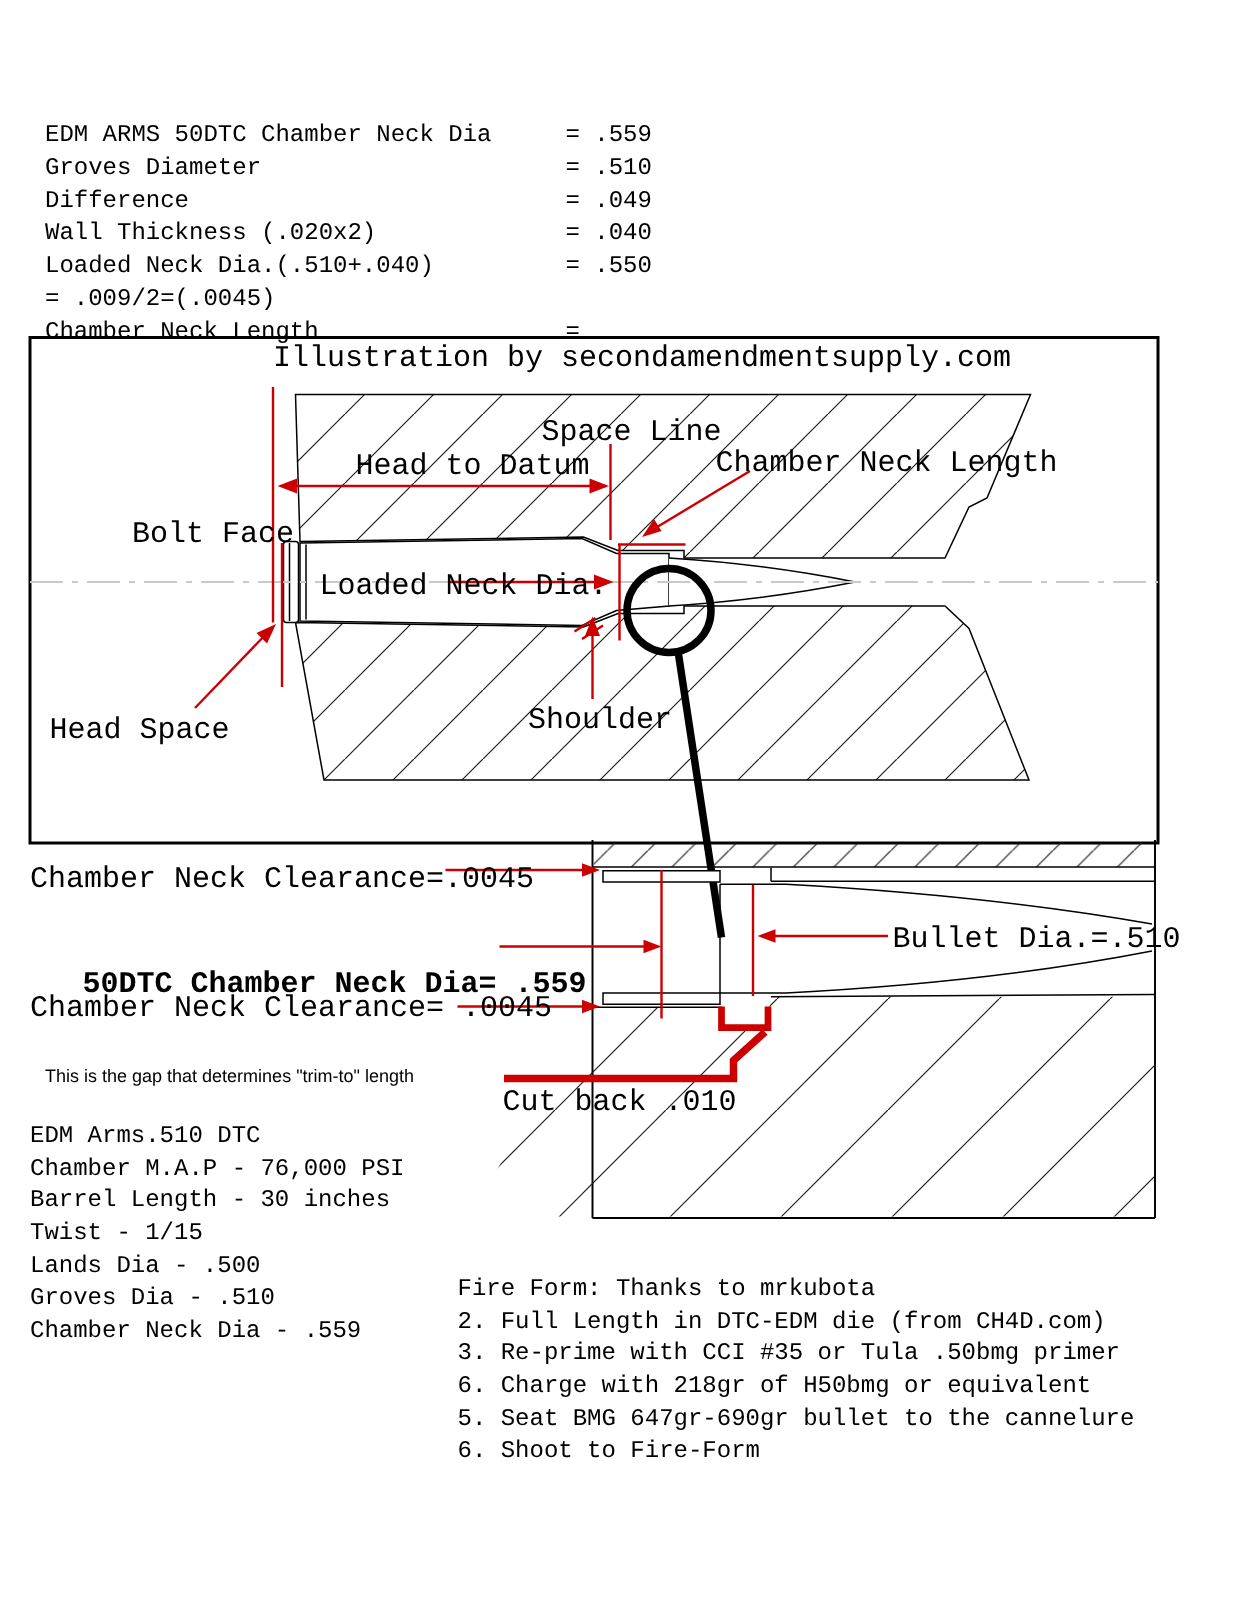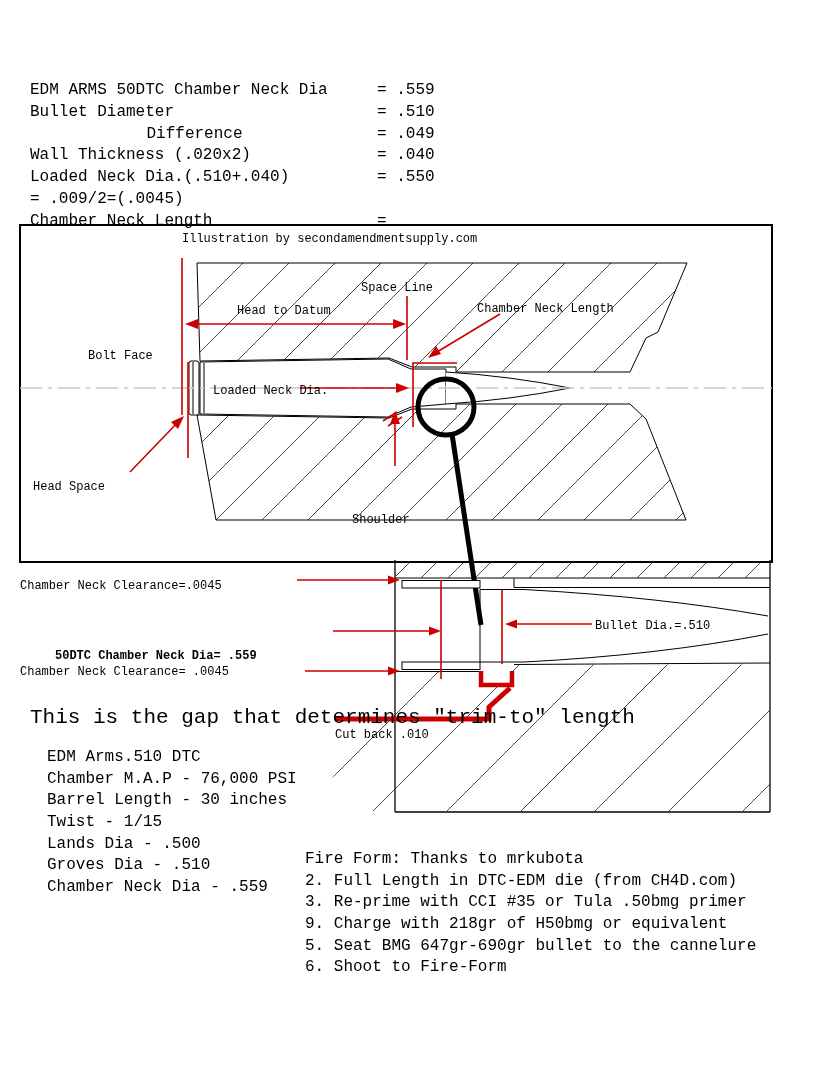--- a/index.html
+++ b/index.html
@@ -1,27 +1,27 @@
 <!DOCTYPE html>
 <html><head>
 <meta charset="utf-8">
 <style>
   html,body{margin:0;padding:0;background:#ffffff;}
   body{width:825px;height:1067px;position:relative;overflow:hidden;
        font-family:"Liberation Mono","DejaVu Sans Mono",monospace;color:#000;}
   svg{position:absolute;left:0;top:0;}
-  .lbl{position:absolute;font-size:12px;line-height:19px;white-space:pre;color:#000;}
-  .serif{font-family:Liberation Mono, monospace;font-size:21px;}
+  .lbl{position:absolute;font-size:20px;line-height:19px;white-space:pre;color:#000;}
+  .serif{font-family:Liberation Sans, sans-serif;font-size:12px;}
   .specs-table{position:absolute;left:30px;top:45px;margin-top:36px;}
   .specs-table .row{display:flex;height:21.8px;font-size:16px;white-space:pre;}
   .specs-table .c1{width:347px;}
-  .specs-table .row.r-right .c1{text-align:center;padding-right:18px;box-sizing:border-box;}
+  .specs-table .row.r-right .c1{text-align:left;padding-right:18px;box-sizing:border-box;}
   .linelist{position:absolute;}
   .linelist .row{height:21.7px;font-size:16px;white-space:pre;}
-  #specs-block{left:20px;top:748px;margin-left:27px;}
+  #specs-block{left:20px;top:748px;}
   #fire-form{left:305px;top:850px;}
 </style>
 </head>
 <body>
 
 <svg width="825" height="1067" viewBox="0 0 825 1067">
   <defs>
     <pattern id="hatchMain" patternUnits="userSpaceOnUse" width="46" height="46">
       <path d="M0,46 L46,0" stroke="#1a1a1a" stroke-width="0.8" fill="none"></path>
     </pattern>
@@ -109,35 +109,35 @@
     <polygon points="441,631 429,626.5 429,635.5"></polygon>
     <polygon points="400,671 388,666.5 388,675.5"></polygon>
     <polygon points="505,624 517,619.5 517,628.5"></polygon>
   </g>
   <path d="M481,671 L481,685 L512,685 L512,671" stroke="#cc0000" stroke-width="4.5" fill="none"></path>
   <path d="M336,719 L489,719 L489,707 L510,688" stroke="#cc0000" stroke-width="5" fill="none"></path>
 </svg>
 
 <div class="specs-table">
   <div class="row"><div class="c1">EDM ARMS 50DTC Chamber Neck Dia</div><div>= .559</div></div>
-  <div class="row"><div class="c1">Bullet Diameter</div><div>= .510</div></div>
+  <div class="row"><div class="c1">Groves Diameter</div><div>= .510</div></div>
   <div class="row r-right"><div class="c1">Difference</div><div>= .049</div></div>
   <div class="row"><div class="c1">Wall Thickness (.020x2)</div><div>= .040</div></div>
   <div class="row"><div class="c1">Loaded Neck Dia.(.510+.040)</div><div>= .550</div></div>
   <div class="row"><div>= .009/2=(.0045)</div></div>
   <div class="row"><div class="c1">Chamber Neck Length</div><div>=</div></div>
 </div>
 
 <div class="lbl" style="left:182px;top:230px;">Illustration by secondamendmentsupply.com</div>
 <div class="lbl" style="left:361px;top:279px;">Space Line</div>
 <div class="lbl" style="left:237px;top:302px;">Head to Datum</div>
 <div class="lbl" style="left:477px;top:300px;">Chamber Neck Length</div>
 <div class="lbl" style="left:88px;top:347px;">Bolt Face</div>
 <div class="lbl" style="left:213px;top:382px;">Loaded Neck Dia.</div>
-<div class="lbl" style="left:352px;top:471px;margin-top:40px;">Shoulder</div>
+<div class="lbl" style="left:352px;top:471px;">Shoulder</div>
 <div class="lbl" style="left:33px;top:478px;">Head Space</div>
 
 <div class="lbl" style="left:20px;top:577px;">Chamber Neck Clearance=.0045</div>
 <div class="lbl" style="left:55px;top:647px;font-weight:bold;">50DTC Chamber Neck Dia= .559</div>
 <div class="lbl" style="left:20px;top:663px;text-align:center;">Chamber Neck Clearance= .0045</div>
 <div class="lbl" style="left:595px;top:617px;">Bullet Dia.=.510</div>
 <div class="lbl serif" style="left:30px;top:708px;">This is the gap that determines "trim-to" length</div>
 <div class="lbl" style="left:335px;top:726px;text-align:center;">Cut back .010</div>
 
 <div class="linelist" id="specs-block">
@@ -147,16 +147,16 @@
   <div class="row">Twist - 1/15</div>
   <div class="row">Lands Dia - .500</div>
   <div class="row">Groves Dia - .510</div>
   <div class="row">Chamber Neck Dia - .559</div>
 </div>
 
 <div class="linelist" id="fire-form">
   <div class="row">Fire Form: Thanks to mrkubota</div>
   <div class="row">2. Full Length in DTC-EDM die (from CH4D.com)</div>
   <div class="row">3. Re-prime with CCI #35 or Tula .50bmg primer</div>
-  <div class="row">9. Charge with 218gr of H50bmg or equivalent</div>
+  <div class="row">6. Charge with 218gr of H50bmg or equivalent</div>
   <div class="row">5. Seat BMG 647gr-690gr bullet to the cannelure</div>
   <div class="row">6. Shoot to Fire-Form</div>
 </div>
 
 </body></html>

